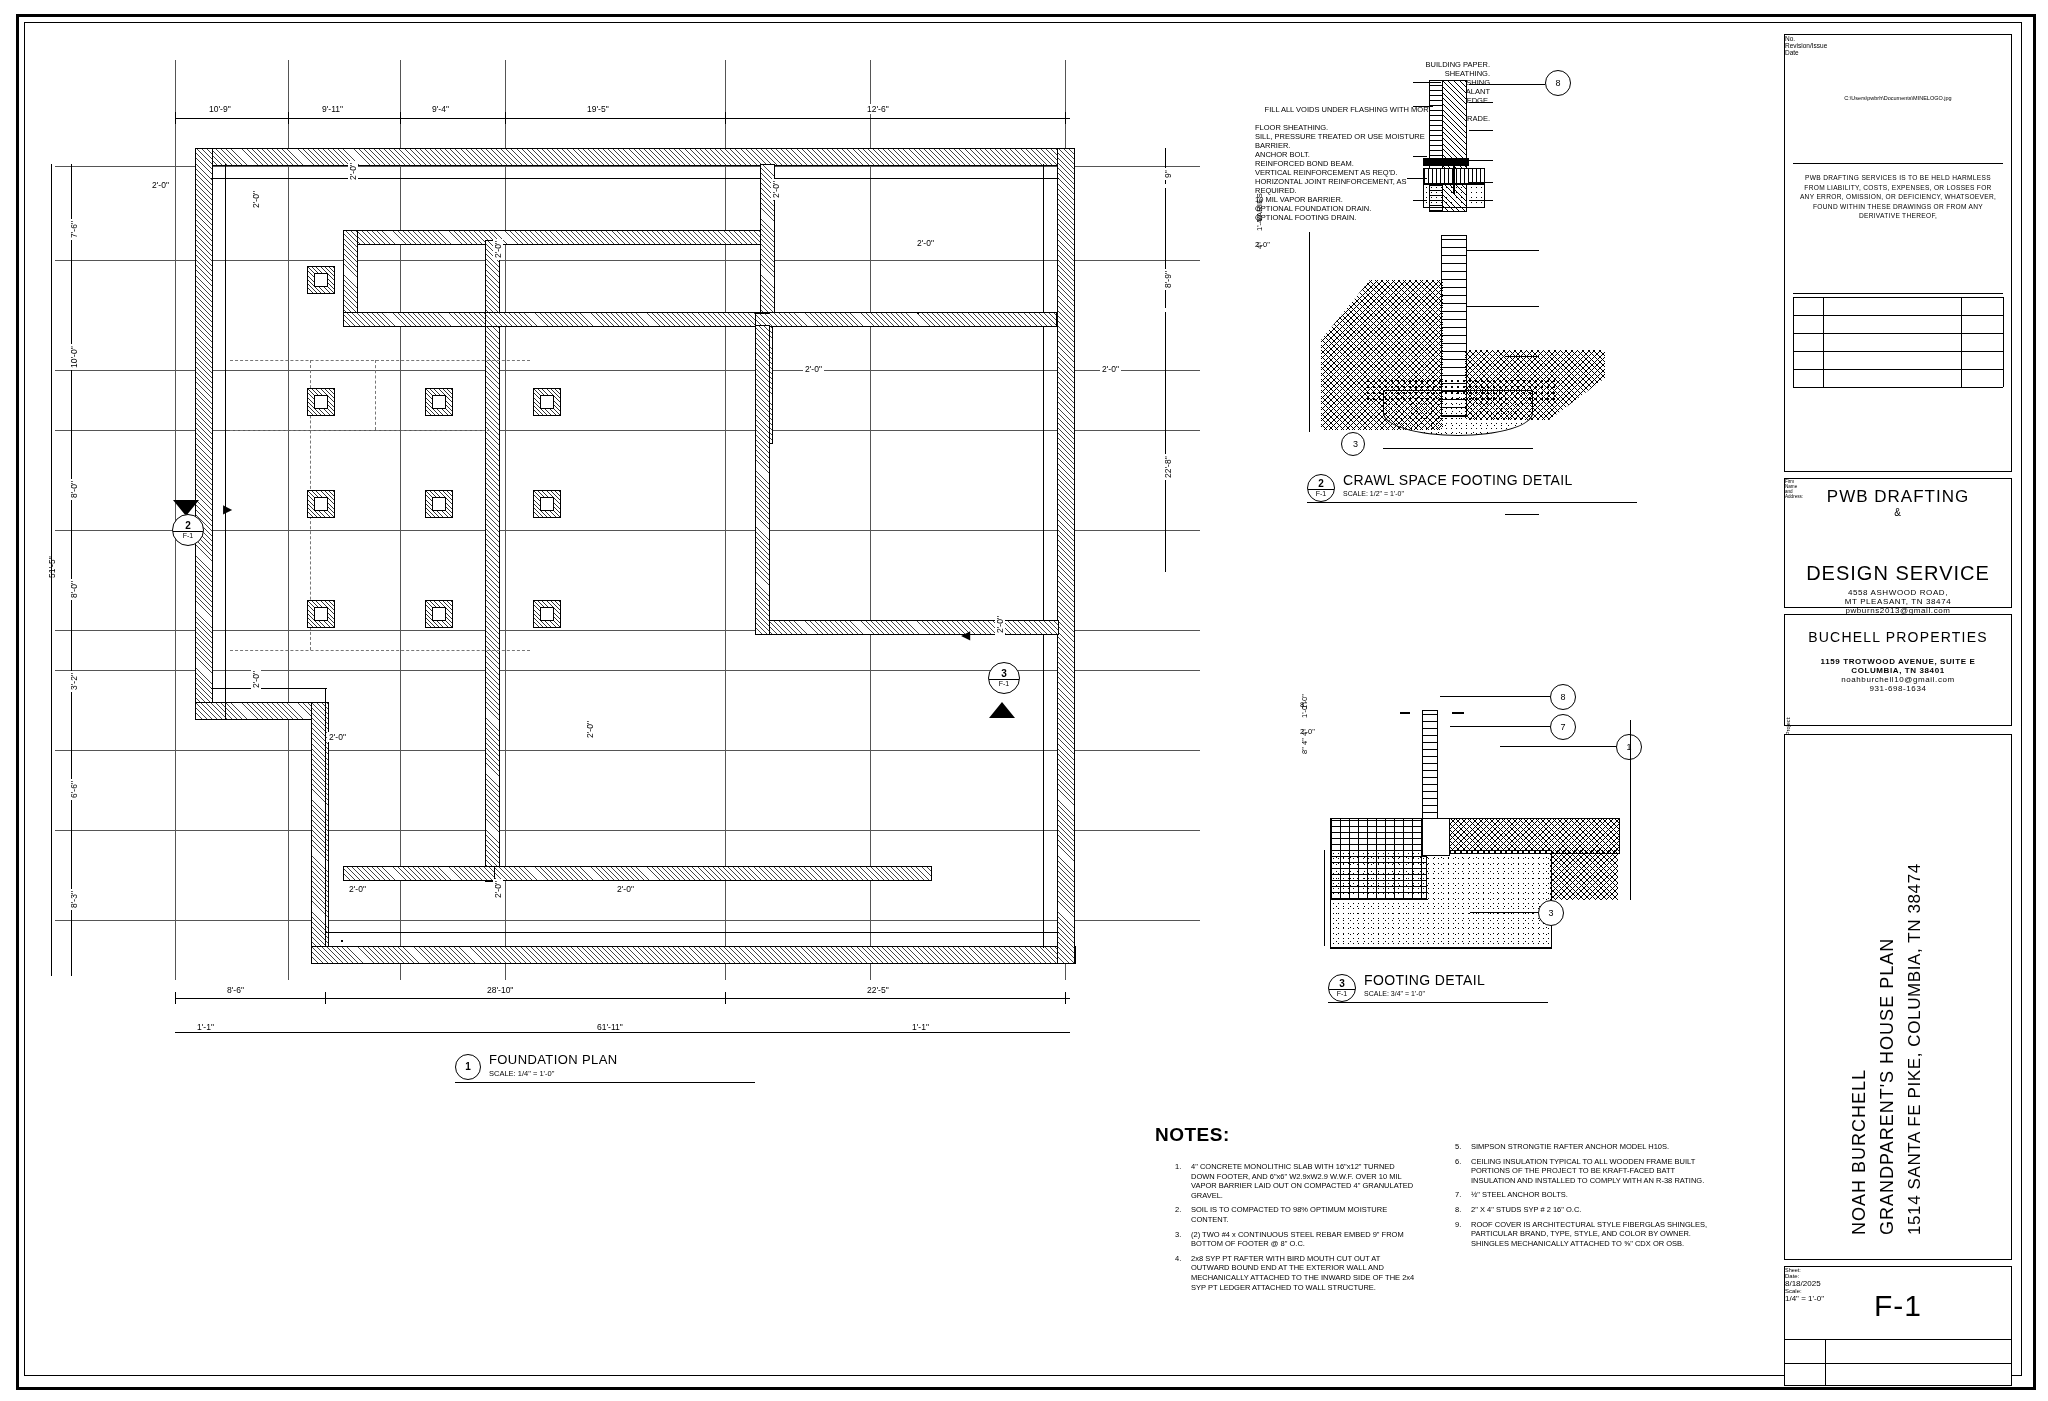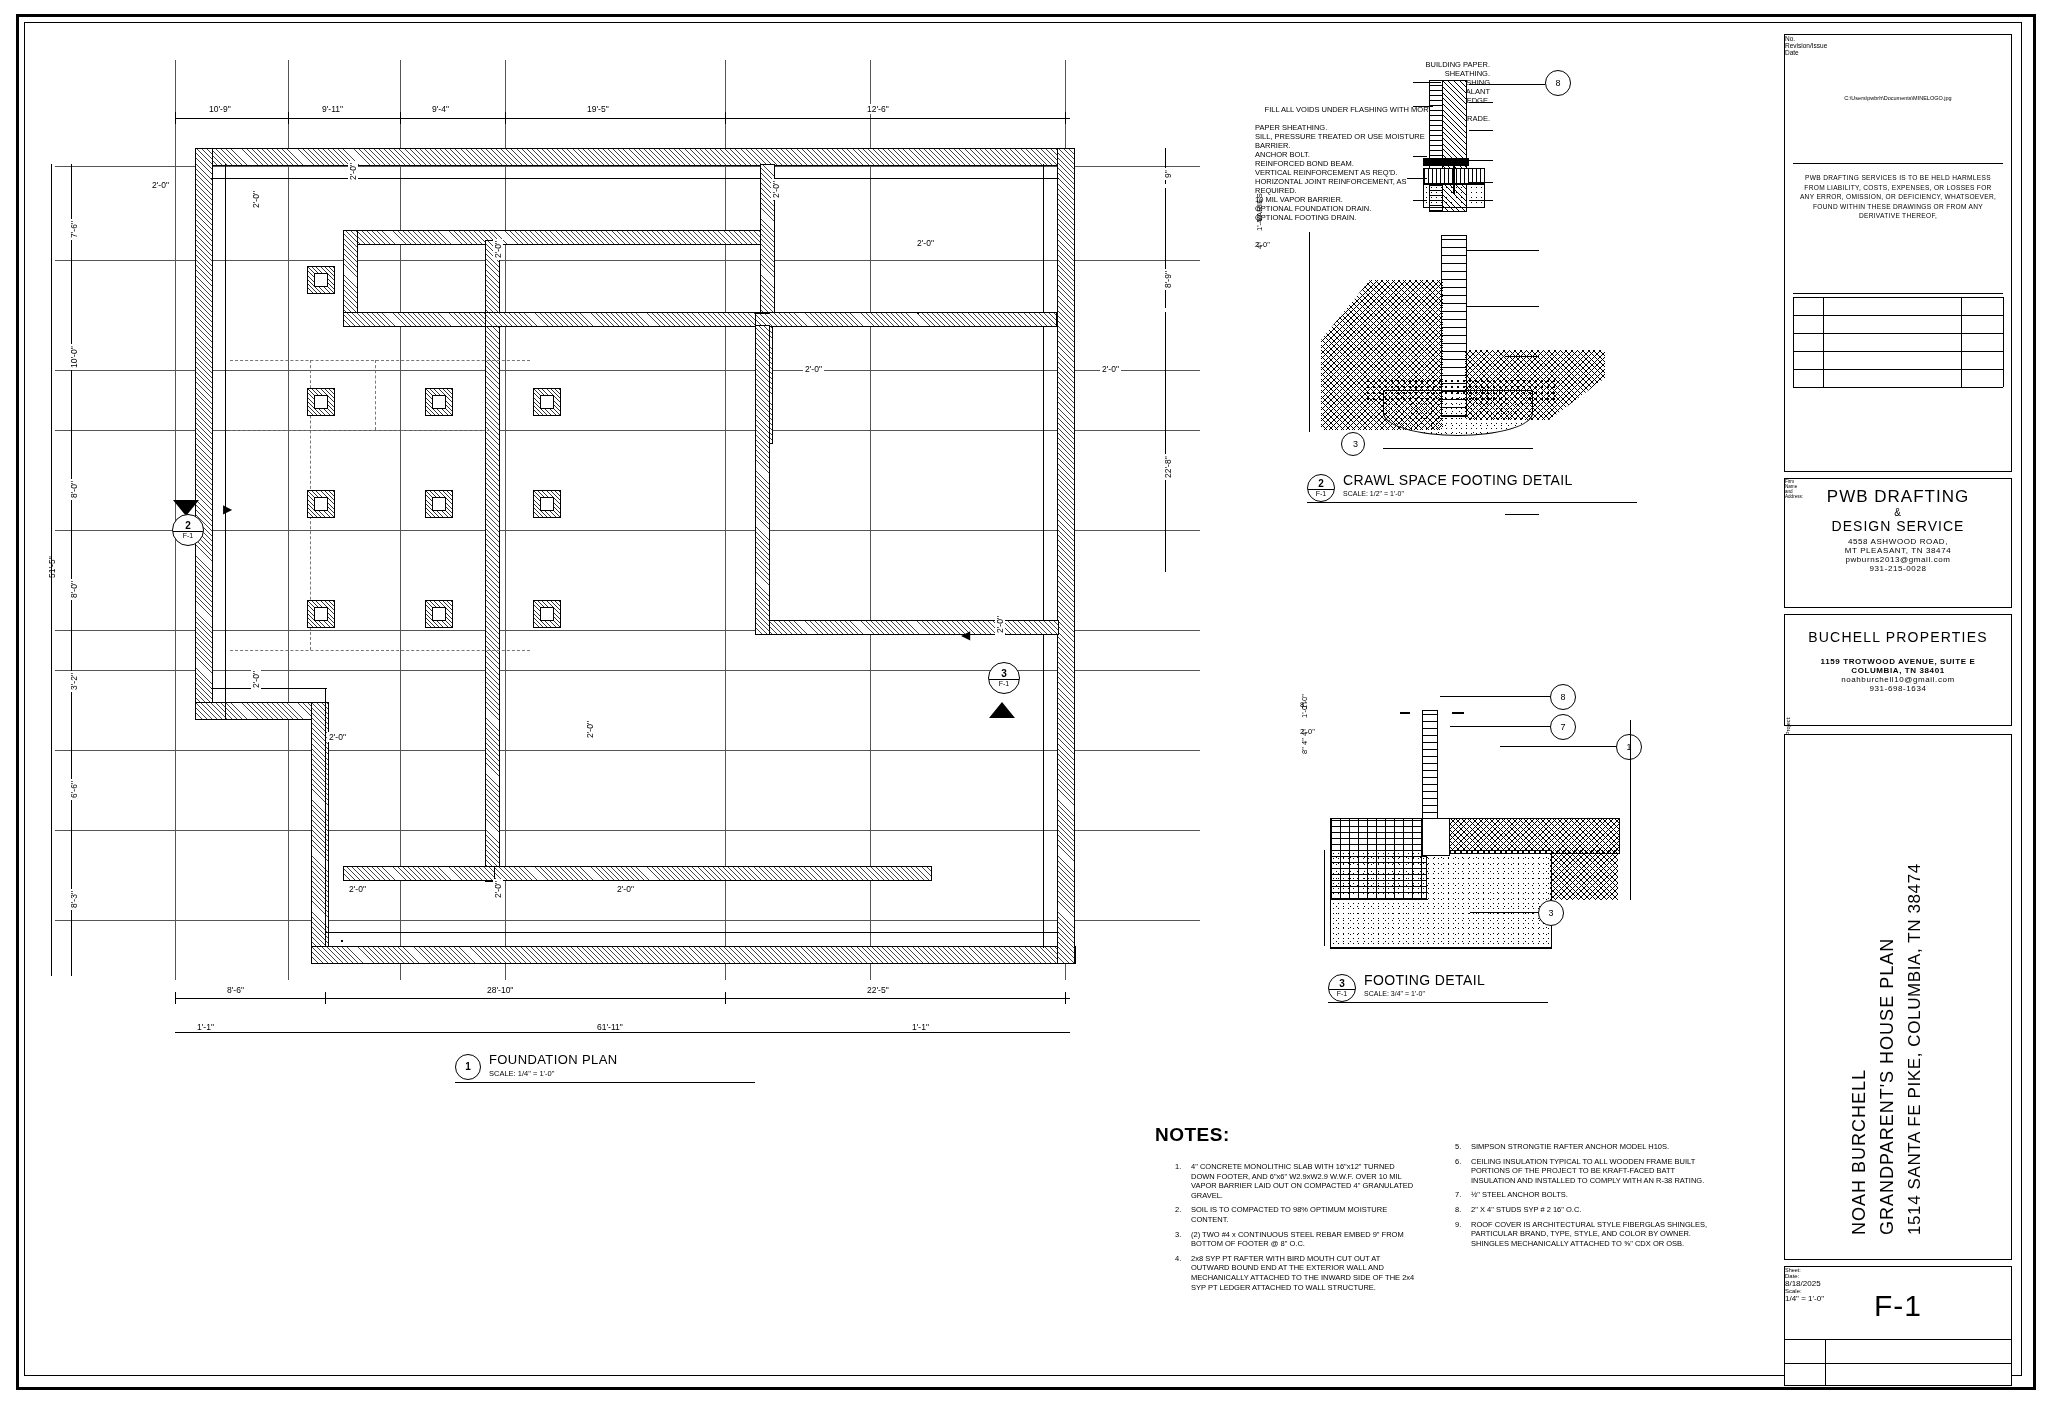--- a/index.html
+++ b/index.html
@@ -267,21 +267,21 @@
     <div class="leader" style="left:158px;top:46px;width:20px;"></div>
     <div class="t7 rt" style="left:-80px;top:62px;width:235px;">FLASHING</div>
     <div class="t7 rt" style="left:-80px;top:76px;width:235px;">SEALANT</div>
     <div class="t7 rt" style="left:-80px;top:92px;width:235px;">DRIP EDGE.</div>
     <div class="leader" style="left:158px;top:96px;width:14px;"></div>
     <div class="t7" style="left:-40px;top:106px;width:190px;text-align:right;">FILL ALL VOIDS UNDER FLASHING WITH MORTAR.</div>
     <div class="leader" style="left:152px;top:118px;width:20px;"></div>
     <div class="t7 rt" style="left:-80px;top:136px;width:235px;">FINISH GRADE.</div>
     <div class="leader" style="left:158px;top:140px;width:14px;"></div>
 
-    <div class="t7" style="left:240px;top:38px;width:210px;">PAPER SHEATHING.</div>
+    <div class="t7" style="left:240px;top:38px;width:210px;">FLOOR SHEATHING.</div>
     <div class="leader" style="left:214px;top:42px;width:24px;"></div>
     <div class="t7" style="left:240px;top:66px;width:190px;">SILL, PRESSURE TREATED OR USE MOISTURE BARRIER.</div>
     <div class="leader" style="left:214px;top:70px;width:24px;"></div>
     <div class="t7" style="left:240px;top:96px;width:190px;">ANCHOR BOLT.</div>
     <div class="leader" style="left:214px;top:100px;width:24px;"></div>
     <div class="t7" style="left:240px;top:118px;width:190px;">REINFORCED BOND BEAM.</div>
     <div class="leader" style="left:214px;top:122px;width:24px;"></div>
     <div class="t7" style="left:240px;top:136px;width:190px;">VERTICAL REINFORCEMENT AS REQ'D.</div>
     <div class="leader" style="left:214px;top:140px;width:24px;"></div>
 
@@ -457,21 +457,21 @@
       <div class="t7" style="left:14px;top:356px;font-size:6.5px;">No.</div>
       <div class="t7" style="left:72px;top:356px;font-size:6.5px;">Revision/Issue</div>
       <div class="t7" style="left:186px;top:356px;font-size:6.5px;">Date</div>
     </div>
 
     <div class="tbbox" style="top:444px;width:226px;height:128px;">
       <div class="t7" style="left:4px;top:4px;font-size:4.6px;width:18px;white-space:normal;line-height:1.1;">Firm Name and Address:</div>
       <div class="abs ctr" style="left:0;top:8px;width:226px;">
         <div class="pwb-name">PWB DRAFTING</div>
         <div class="pwb-sub" style="font-size:10px;">&amp;</div>
-        <div class="pwb-name" style="font-size:14px;">DESIGN SERVICE</div>
+        <div class="pwb-name" style="font-size:20px;margin-top:44px;">DESIGN SERVICE</div>
         <div class="pwb-sub" style="margin-top:3px;">4558 ASHWOOD ROAD,</div>
         <div class="pwb-sub">MT PLEASANT, TN 38474</div>
         <div class="pwb-sub">pwburns2013@gmail.com</div>
         <div class="pwb-sub">931-215-0028</div>
       </div>
     </div>
 
     <div class="tbbox" style="top:580px;width:226px;height:110px;">
       <div class="abs ctr" style="left:0;top:14px;width:226px;">
         <div class="firm2">BUCHELL PROPERTIES</div>

